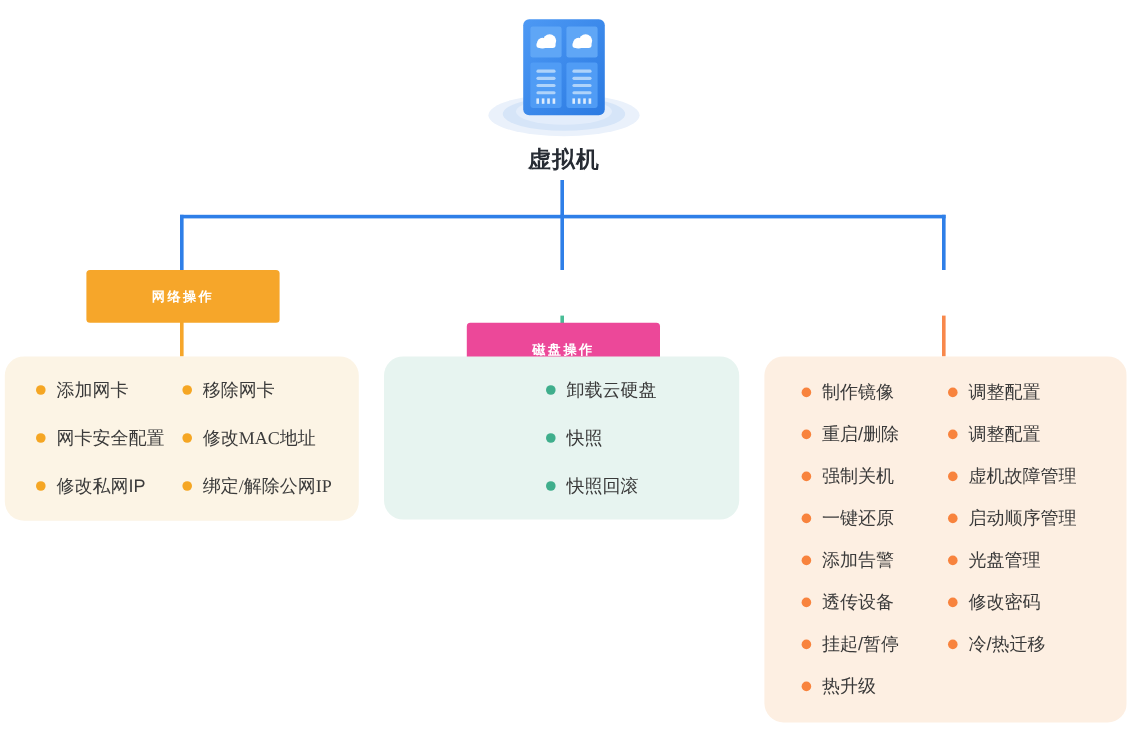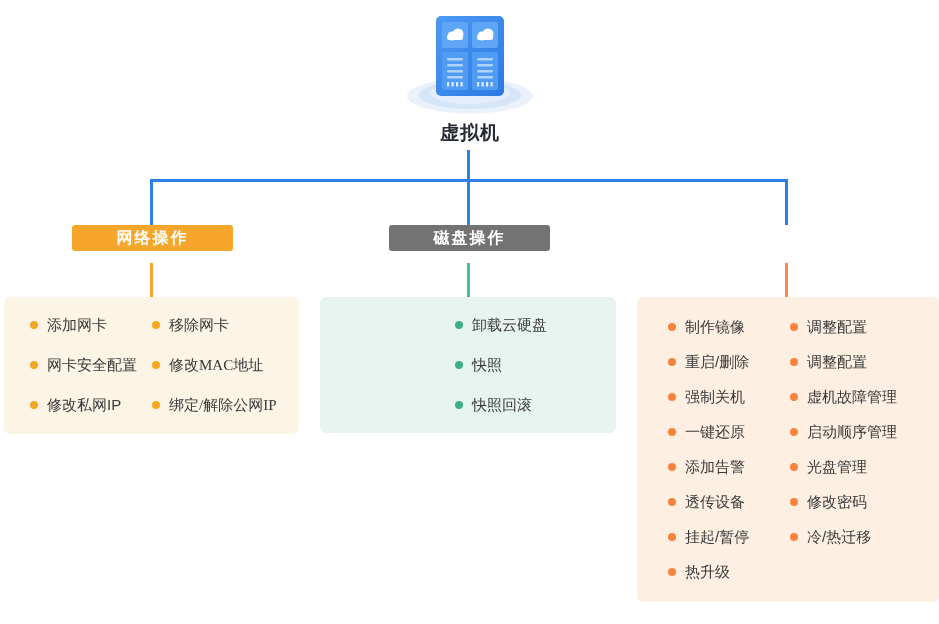--- a/index.html
+++ b/index.html
@@ -17,31 +17,31 @@
   
   .line { position: absolute; background: #2E7FE8; }
   .stub { position: absolute; width: 3px; height: 34px; top: 263px; }
   .stub-net  { background: #F6A62A; }
   .stub-disk { background: #49BD96; }
   .stub-more { background: #F8884B; }
 
   
   .header {
     position: absolute; top: 225px;
-    width: 161px; height: 26px;
+    width: 161px; height: 44px;
     border-radius: 3px;
-    color: #ffffff; font-size: 16px; font-weight: bold; letter-spacing: 2px;
+    color: #ffffff; font-size: 11px; font-weight: bold; letter-spacing: 2px;
     display: flex; align-items: center; justify-content: center;
   }
   .header-net  { background: #F6A62A; }
-  .header-disk { background: #737373; }
+  .header-disk { background: #ec4899; margin-top: 44px; }
   .header-more { background: #F8884B; }
 
   
-  .panel { position: absolute; top: 297px; border-radius: 6px; }
+  .panel { position: absolute; top: 297px; border-radius: 16px; }
   .panel-net  { left: 4px;   width: 295px; height: 137px; background: #FCF4E5; }
   .panel-disk { left: 320px; width: 296px; height: 136px; background: #E7F4F0; }
   .panel-more { left: 637px; width: 302px; height: 305px; background: #FDEFE2; }
 
   .col { position: absolute; display: flex; flex-direction: column; }
   .gap20 { gap: 20px; }
   .gap15 { gap: 15px; }
 
   .item { display: flex; align-items: center; height: 20px; }
   .dot  { width: 8px; height: 8px; border-radius: 50%; margin-right: 9px; flex: none; }

